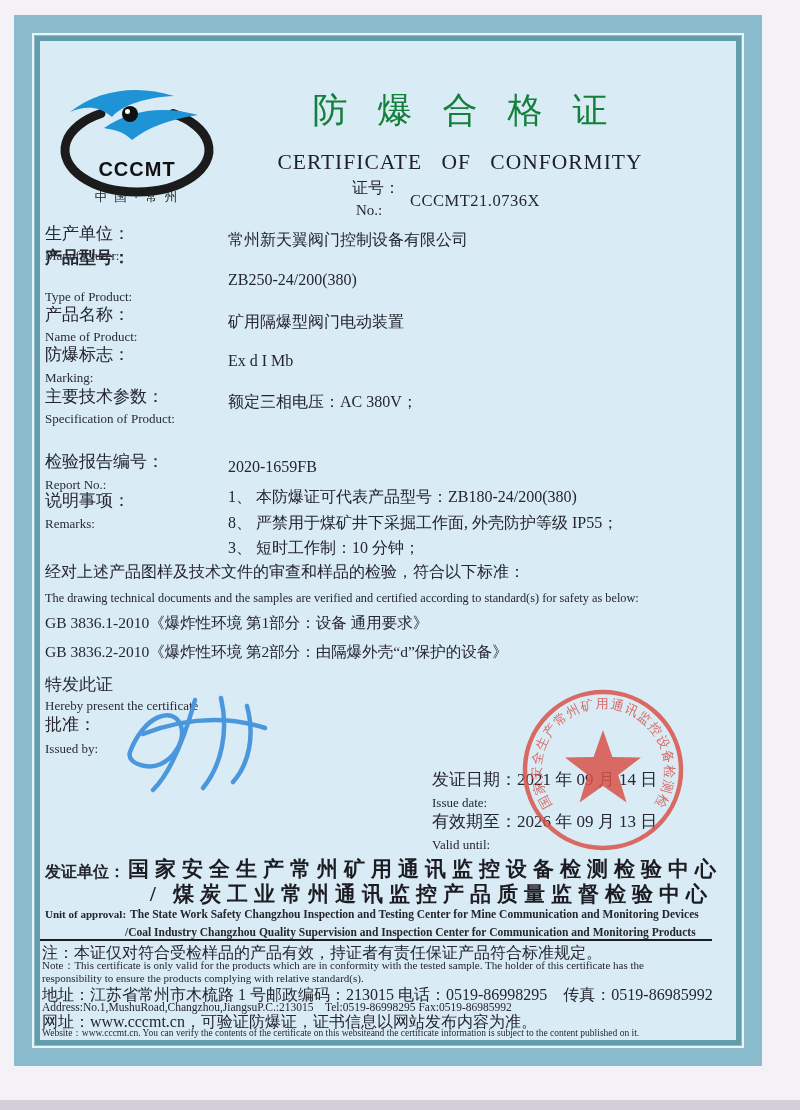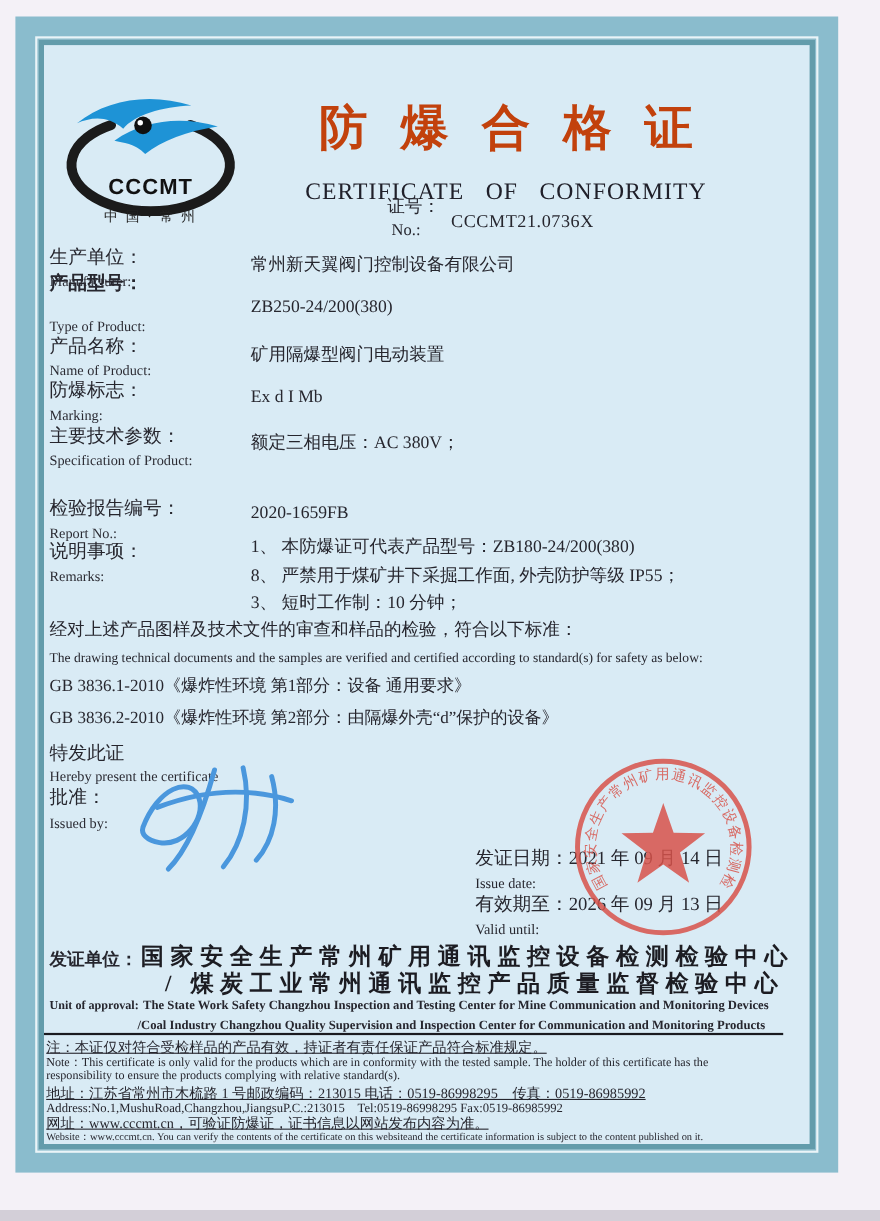--- a/index.html
+++ b/index.html
@@ -7,42 +7,42 @@
         font-family:"Liberation Serif","DejaVu Serif",serif;color:#26262e;}
   .abs{position:absolute;}
   
   .band{position:absolute;left:14px;top:15px;width:748px;height:1051px;background:#8abccd;}
   .lightline{position:absolute;left:18px;top:18px;width:712px;height:1015px;
              border:2px solid #eaf4f8;box-sizing:border-box;}
   .cert{position:absolute;left:21px;top:21px;width:706px;height:1009px;background:#d9ebf5;
         border:5px solid #639cab;box-sizing:border-box;}
   .bottom-strip{position:absolute;left:0;top:1100px;width:800px;height:10px;background:#d3cfd8;}
   
-  .title-cn{font-size:44px;font-weight:700;letter-spacing:30px;text-indent:30px;color:#c2410c;white-space:nowrap;}
+  .title-cn{font-size:35px;font-weight:400;letter-spacing:30px;text-indent:30px;color:#15803d;white-space:nowrap;}
   .title-en{font-size:21.5px;letter-spacing:1px;word-spacing:13px;margin-top:16px;color:#20202a;}
   .certno-label-cn{font-size:16px;}
   .certno-label-en{font-size:15px;margin-top:3px;padding-left:4px;}
   .certno-value{font-size:16.5px;letter-spacing:.5px;}
   
   .lab-cn{font-size:17px;white-space:nowrap;}
   .lab-en{font-size:13px;white-space:nowrap;color:#2b2b33;}
   .val{font-size:16px;white-space:nowrap;}
   .std-cn{font-size:16px;white-space:nowrap;}
   .std-en{font-size:12.3px;white-space:nowrap;}
   .gb{font-size:15.5px;white-space:nowrap;}
   .date-cn{font-size:17px;white-space:nowrap;}
   .date-en{font-size:13px;}
   
   .apr-label{font-size:16px;font-weight:700;}
   .apr-cn{font-size:21px;font-weight:700;letter-spacing:6px;white-space:nowrap;color:#1c1c22;}
   .apr-en-label{font-size:11px;font-weight:700;}
   .apr-en{font-size:11.5px;font-weight:700;white-space:nowrap;}
   .rule{position:absolute;height:2px;background:#1a1a1f;}
   
-  .ft-cn{font-size:13px;white-space:nowrap;text-decoration:underline;}
+  .ft-cn{font-size:16px;white-space:nowrap;}
   .ft-en{font-size:11px;white-space:nowrap;}
   .ft-en2{font-size:11.5px;white-space:nowrap;}
   .ft-web-en{font-size:9.5px;white-space:nowrap;}
   .logo-sans{font-family:"Liberation Sans","DejaVu Sans",sans-serif;}
 </style>
 </head>
 <body>
 
 <div class="page">
   <div class="band">

